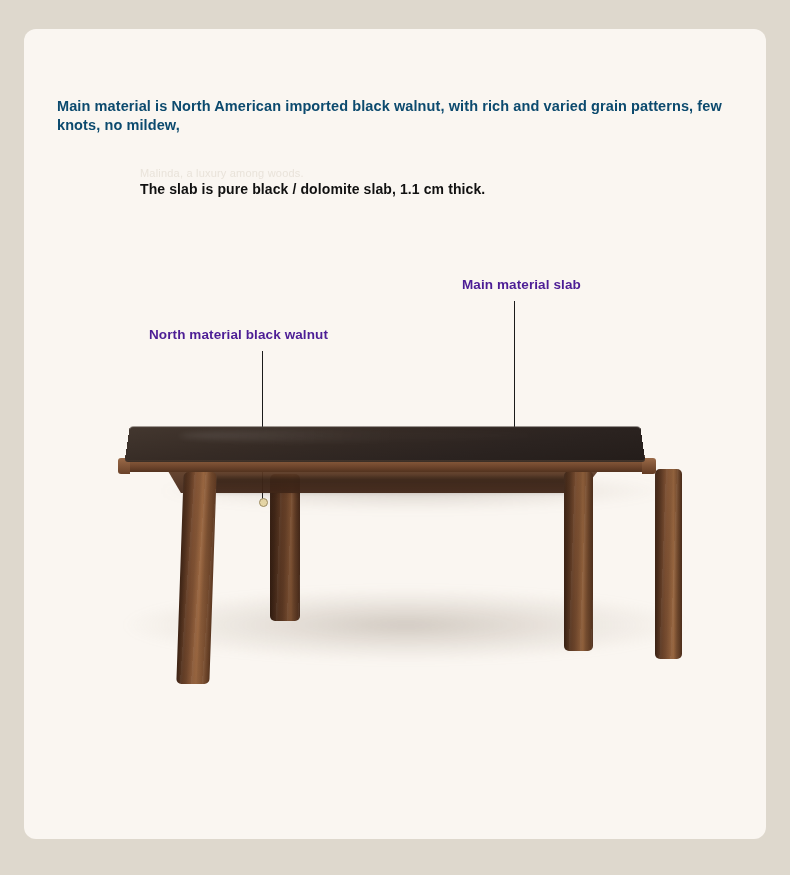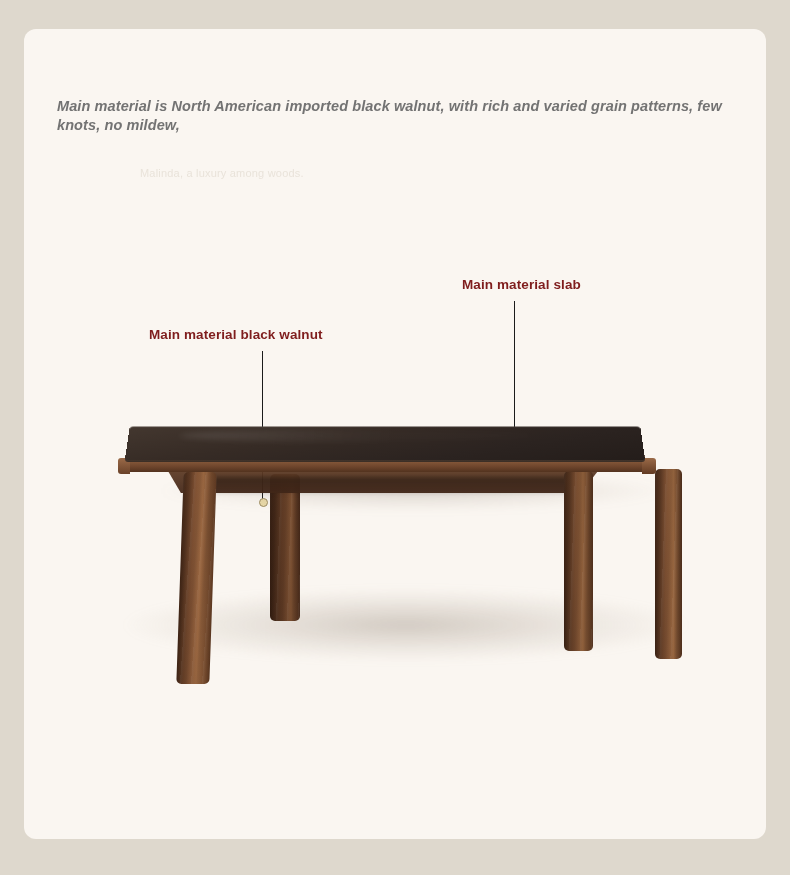--- a/index.html
+++ b/index.html
@@ -22,24 +22,23 @@
     background: #faf6f1;
     border-radius: 12px;
   }
   .headline {
     position: absolute;
     left: 33px;
     top: 68px;
     width: 680px;
     font-size: 14.5px;
     font-weight: bold;
-    color: #737373;
+    color: #0c4a6e;
     line-height: 1.32;
     letter-spacing: 0.1px;
-    font-style: italic;
   }
   .sub1 {
     position: absolute;
     left: 116px;
     top: 116px;
     font-size: 12.5px;
     font-weight: bold;
     color: #1a1a1a;
     letter-spacing: 0.1px;
   }
@@ -60,21 +59,21 @@
     font-weight: bold;
     color: #111111;
     letter-spacing: 0.1px;
   }
 
   
   .callout-label {
     position: absolute;
     font-size: 13.5px;
     font-weight: bold;
-    color: #7f1d1d;
+    color: #4c1d95;
     white-space: nowrap;
     letter-spacing: 0.1px;
   }
   #label-slab { left: 438px; top: 248px; }
   #label-walnut { left: 125px; top: 298px; }
 
   .leader {
     position: absolute;
     width: 1px;
     background: #1b1b1b;
@@ -253,26 +252,27 @@
 </head>
 <body>
 
 <div class="page">
 
   <div class="headline">Main material is North American imported black walnut, with rich and varied grain patterns, few knots, no mildew,</div>
 
 
   <div class="ghost">Malinda, a luxury among woods.</div>
 
+  <div class="sub2">The slab is pure black / dolomite slab, 1.1 cm thick.</div>
 
   <div class="callout-label" id="label-slab">Main material slab</div>
   <div class="leader" id="leader-slab"></div>
   <div class="leader-dot" id="dot-slab"></div>
 
-  <div class="callout-label" id="label-walnut">Main material black walnut</div>
+  <div class="callout-label" id="label-walnut">North material black walnut</div>
   <div class="leader" id="leader-walnut"></div>
   <div class="leader-dot" id="dot-walnut"></div>
 
   <div class="photo">
     <div class="floor-shadow"></div>
     <div class="tabletop-shadow"></div>
 
     <div class="leg leg-back-left">
         <span class="grain"></span>
       </div>

